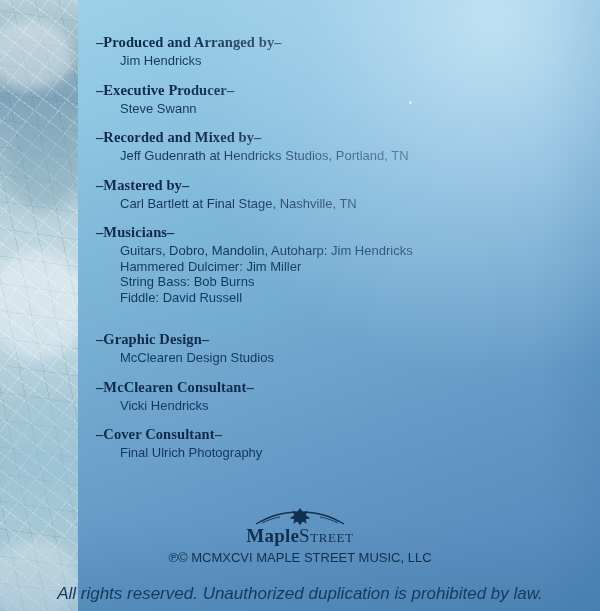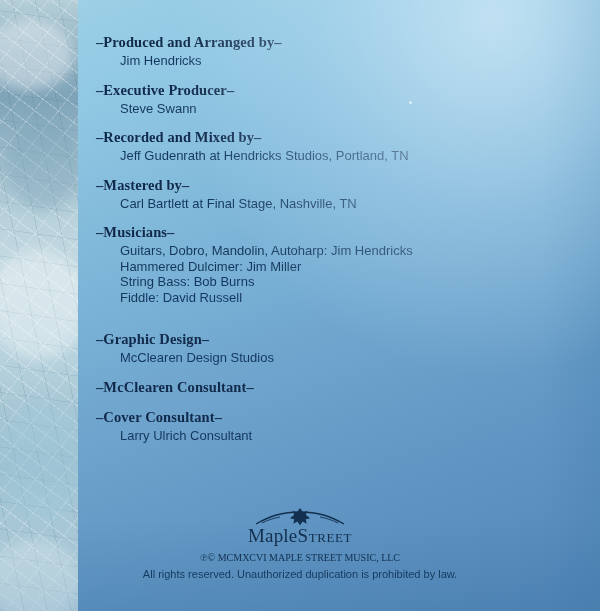--- a/index.html
+++ b/index.html
@@ -140,45 +140,47 @@
   }
   .logo-svg { display: block; margin: 0 auto; }
   .logo-text {
     position: relative;
     margin-top: -3px;
     font-family: "Liberation Serif", serif;
     font-size: 19px;
     color: #122f4e;
     letter-spacing: 0.2px;
   }
-  .logo-text .word1 { font-weight: normal; font-style: normal; }
+  .logo-text .word1 { font-weight: bold; font-style: normal; }
   .logo-text .word2 { font-variant: small-caps; letter-spacing: 0.6px; margin-top: 21px; }
 
   
   .footer {
     position: absolute;
     left: 0;
     right: 0;
     top: 549px;
     text-align: center;
     color: #10304f;
   }
   .footer-line {
     font-family: "Liberation Sans", sans-serif;
     font-size: 13px;
     line-height: 17px;
     color: #11304f;
     white-space: nowrap;
   }
-  .footer-line.l1 { font-size: 10px; font-family: Liberation Serif, serif; }
+  .footer-line.l1 { font-size: 13px; }
   .footer-line.l2 { font-size: 13.5px; }
   .footer-line.l3 {
-    font-size: 11px;
+    font-size: 17px;
+    font-style: italic;
     line-height: 16px;
     color: #153a5e;
+    margin-top: 20px;
   }
 
   
   .speck {
     position: absolute;
     left: 409px;
     top: 101px;
     width: 3px;
     height: 3px;
     border-radius: 50%;
@@ -245,26 +247,29 @@
 
     <div class="credit-block">
       <p class="credit-heading">–Graphic Design–</p>
       <ul class="credit-lines">
         <li class="credit-line">McClearen Design Studios</li>
       </ul>
     </div>
 
     <div class="credit-block">
       <p class="credit-heading">–McClearen Consultant–</p>
+      <ul class="credit-lines">
+        <li class="credit-line">Vicki Hendricks</li>
+      </ul>
     </div>
 
     <div class="credit-block">
       <p class="credit-heading">–Cover Consultant–</p>
       <ul class="credit-lines">
-        <li class="credit-line">Larry Ulrich Consultant</li>
+        <li class="credit-line">Final Ulrich Photography</li>
       </ul>
     </div>
 
   </div>
 
   <div class="logo-wrap">
     <svg class="logo-svg" width="96" height="22" viewBox="0 0 96 22">
       <path d="M4 18 C 18 10, 30 6, 48 6 C 66 6, 78 10, 92 18" fill="none" stroke="#12304f" stroke-width="1.4"></path>
       <path d="M48 2 l3.2 4.4 4.2 -1.6 -1.6 4.2 4.4 3.2 -4.4 1.1 0.9 4.4 -4.0 -2.1 -2.7 3.6 -2.7 -3.6 -4.0 2.1 0.9 -4.4 -4.4 -1.1 4.4 -3.2 -1.6 -4.2 4.2 1.6 z" fill="#12304f"></path>
       <path d="M10 17 C 16 14, 22 12, 28 11" fill="none" stroke="#12304f" stroke-width="0.9"></path>

